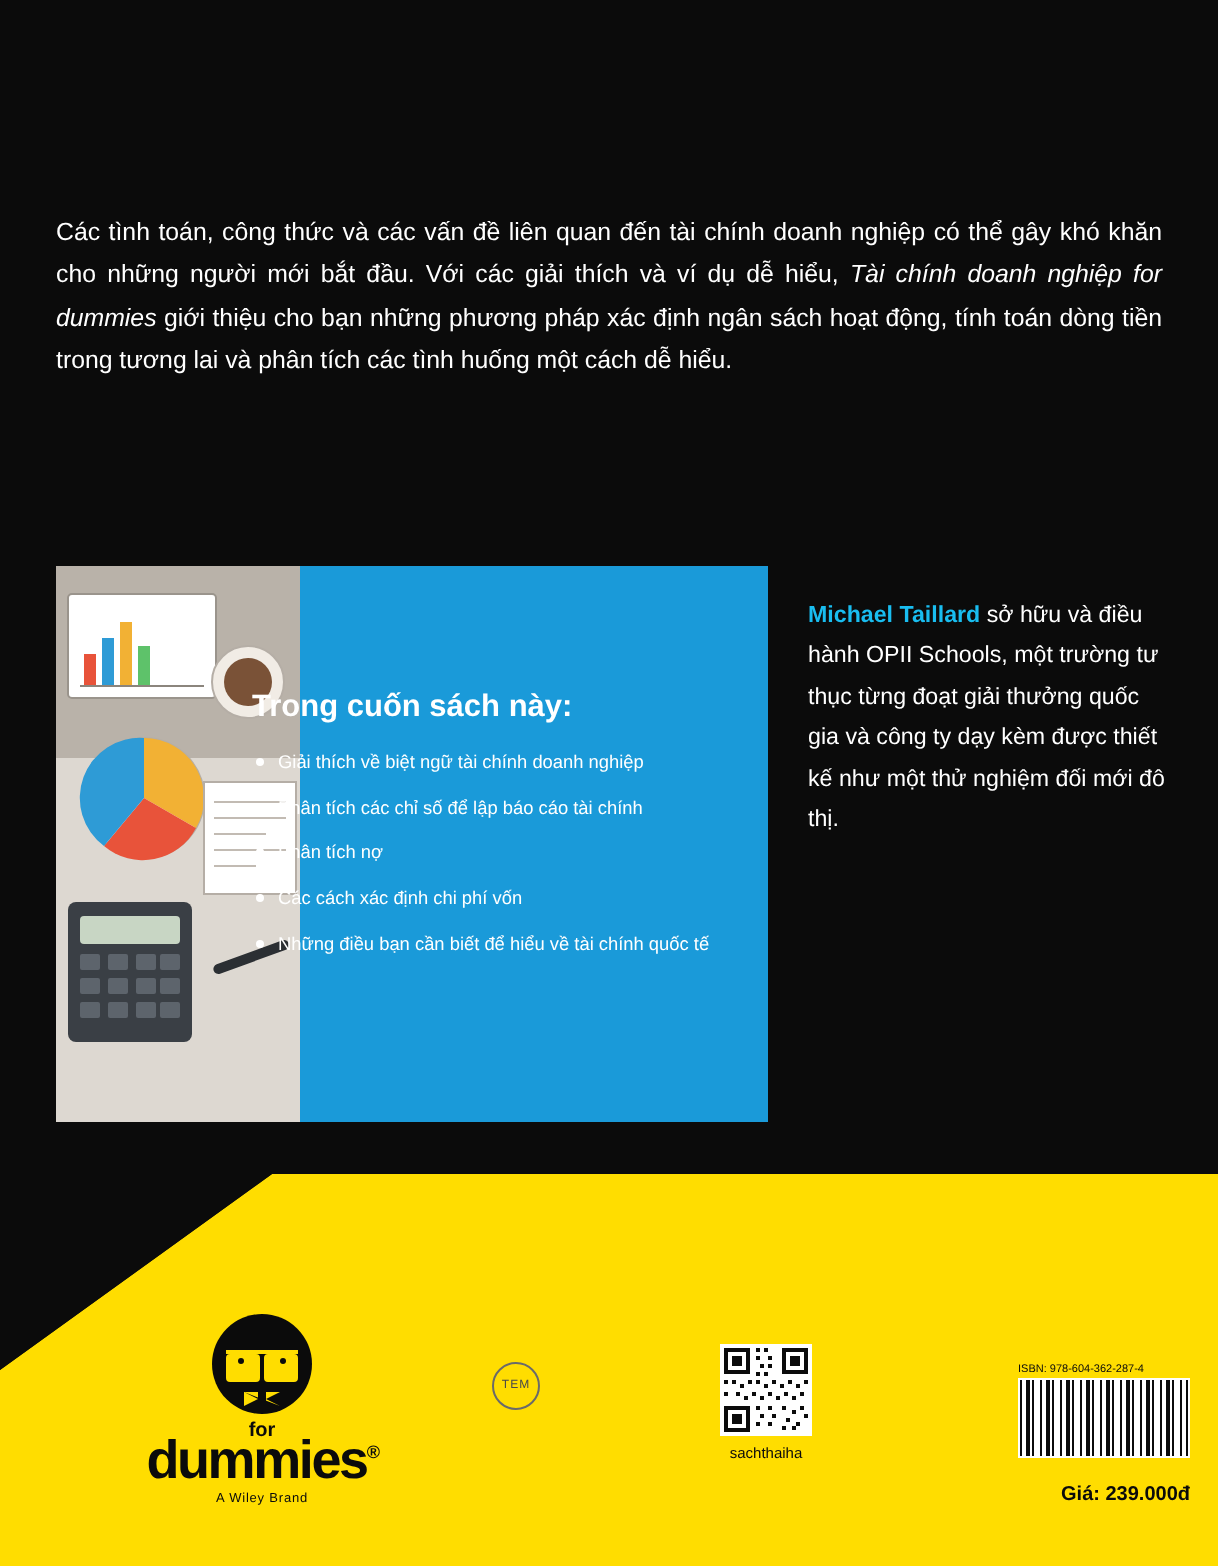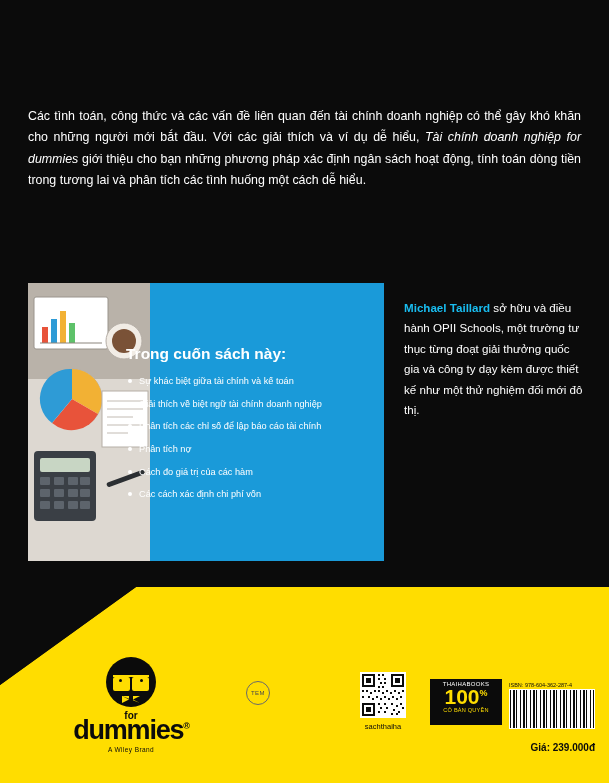--- a/index.html
+++ b/index.html
@@ -382,26 +382,25 @@
           <line x1="79" y1="134" x2="105" y2="134"></line>
           <line x1="79" y1="142" x2="115" y2="142"></line>
           <line x1="79" y1="150" x2="100" y2="150"></line>
         </g>
       </svg>
     </div>
 
     <h2>Trong cuốn sách này:</h2>
 
     <ul class="bullets">
-      <li>Sự khác biệt giữa tài chính và kế toán</li>
       <li>Giải thích về biệt ngữ tài chính doanh nghiệp</li>
       <li>Phân tích các chỉ số để lập báo cáo tài chính</li>
       <li>Phân tích nợ</li>
-      <li>Cách đo giá trị của các hàm</li>
       <li>Các cách xác định chi phí vốn</li>
+      <li>Những điều bạn cần biết để hiểu về tài chính quốc tế</li>
     </ul>
   </div>
 
   <div class="author">
     <span class="name">Michael Taillard</span><span> sở hữu và điều hành OPII Schools, một trường tư thục từng đoạt giải thưởng quốc gia và công ty dạy kèm được thiết kế như một thử nghiệm đối mới đô thị.</span>
   </div>
 
   <div class="wiley">WILEY</div>
 
   <div class="yellow"></div>
@@ -481,25 +480,20 @@
           <rect x="38" y="39" width="2" height="2"></rect>
             <rect x="42" y="35" width="2" height="2"></rect>
           <rect x="31" y="41" width="2" height="2"></rect>
             <rect x="36" y="41" width="2" height="2"></rect>
         </g>
       </svg>
     </div>
     <div class="qrlabel">sachthaiha</div>
   </div>
 
-  <div class="badge">
-    <div class="b-top">THAIHABOOKS</div>
-    <div class="b-num"><span>100</span><sup>%</sup></div>
-    <div class="b-bot">CÓ BẢN QUYỀN</div>
-  </div>
 
   <div class="barcodewrap">
     <div class="isbn">ISBN: 978-604-362-287-4</div>
     <div class="barcode"></div>
   </div>
 
   <div class="price">Giá: 239.000đ</div>
 
 </div>
 

